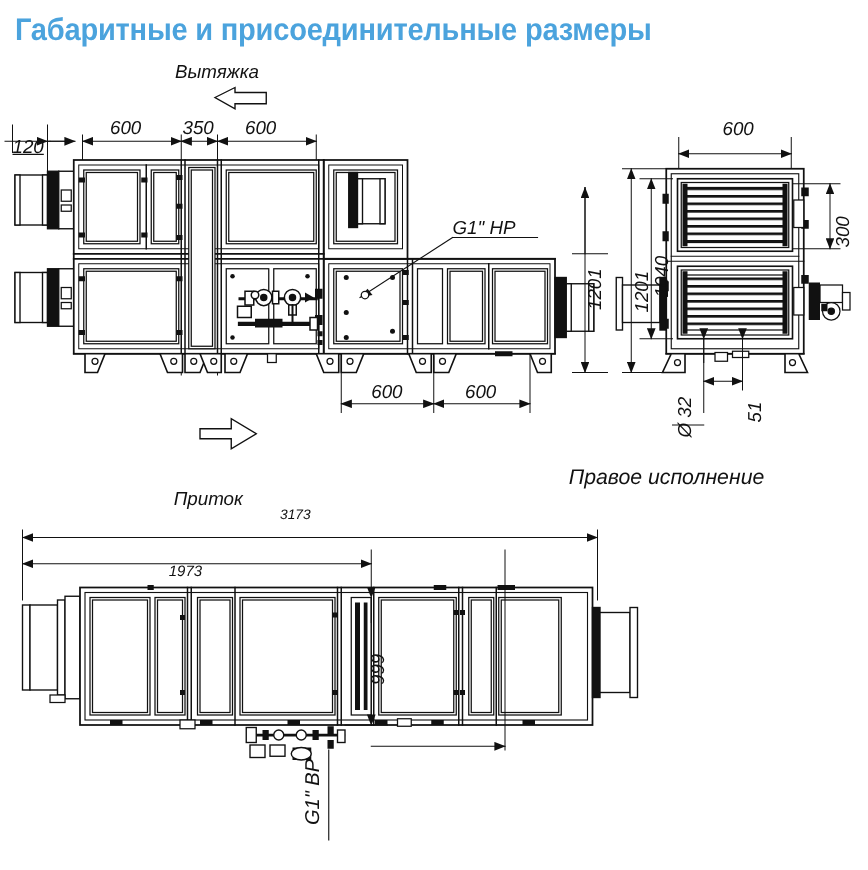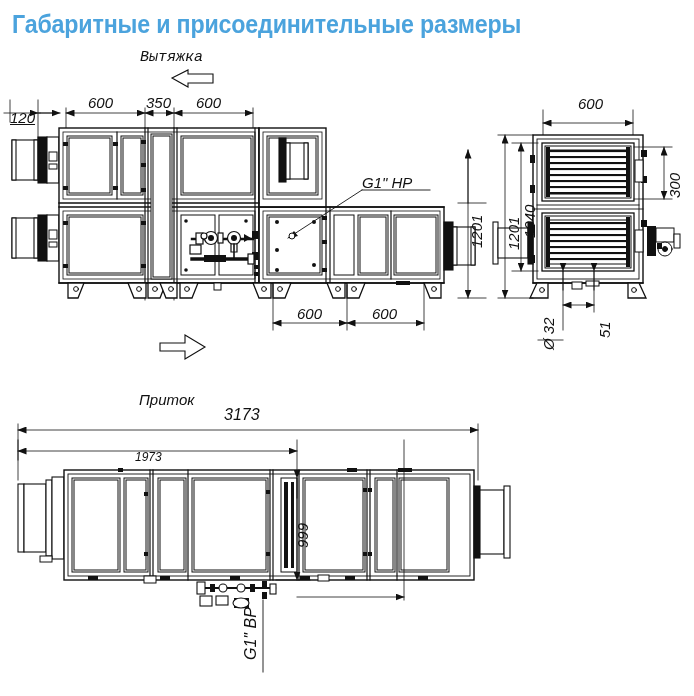--- a/index.html
+++ b/index.html
@@ -515,29 +515,30 @@
   </svg>
 
   <div class="lbl dim" style="left:10px;top:109px;text-decoration:underline;">120</div>
   <div class="lbl dim" style="left:88px;top:94px;">600</div>
   <div class="lbl dim" style="left:146px;top:94px;">350</div>
   <div class="lbl dim" style="left:196px;top:94px;">600</div>
   <div class="lbl dim" style="left:297px;top:305px;">600</div>
   <div class="lbl dim" style="left:372px;top:305px;">600</div>
   <div class="lbl dim rot90" style="left:468px;top:248px;">1201</div>
 
-  <div class="lbl cap" style="left:140px;top:49px;font-family:Liberation Mono, monospace;">Вытяжка</div>
+  <div class="lbl cap" style="left:140px;top:49px;">Вытяжка</div>
   <div class="lbl cap" style="left:139px;top:371px;margin-top:20px;">Приток</div>
   <div class="lbl cap" style="left:362px;top:174px;">G1" HP</div>
 
   <div class="lbl dim" style="left:578px;top:95px;">600</div>
   <div class="lbl dim rot90" style="left:666px;top:198px;">300</div>
   <div class="lbl dim rot90" style="left:521px;top:238px;">1040</div>
   <div class="lbl dim rot90" style="left:505px;top:250px;">1201</div>
   <div class="lbl dim rot90" style="left:540px;top:350px;">Ø 32</div>
   <div class="lbl dim rot90" style="left:596px;top:338px;">51</div>
-
-  <div class="lbl dim" style="left:224px;top:406px;font-size:16px;">3173</div>
+  <div class="lbl cap" style="left:455px;top:372px;font-size:17px;">Правое исполнение</div>
+
+  <div class="lbl dim" style="left:224px;top:406px;font-size:11px;">3173</div>
   <div class="lbl dim" style="left:135px;top:450px;font-size:12px;">1973</div>
   <div class="lbl dim rot90" style="left:294px;top:548px;">999</div>
   <div class="lbl cap rot90" style="left:242px;top:660px;font-size:16px;">G1" BP</div>
 
 </div>
 
 </body></html>

